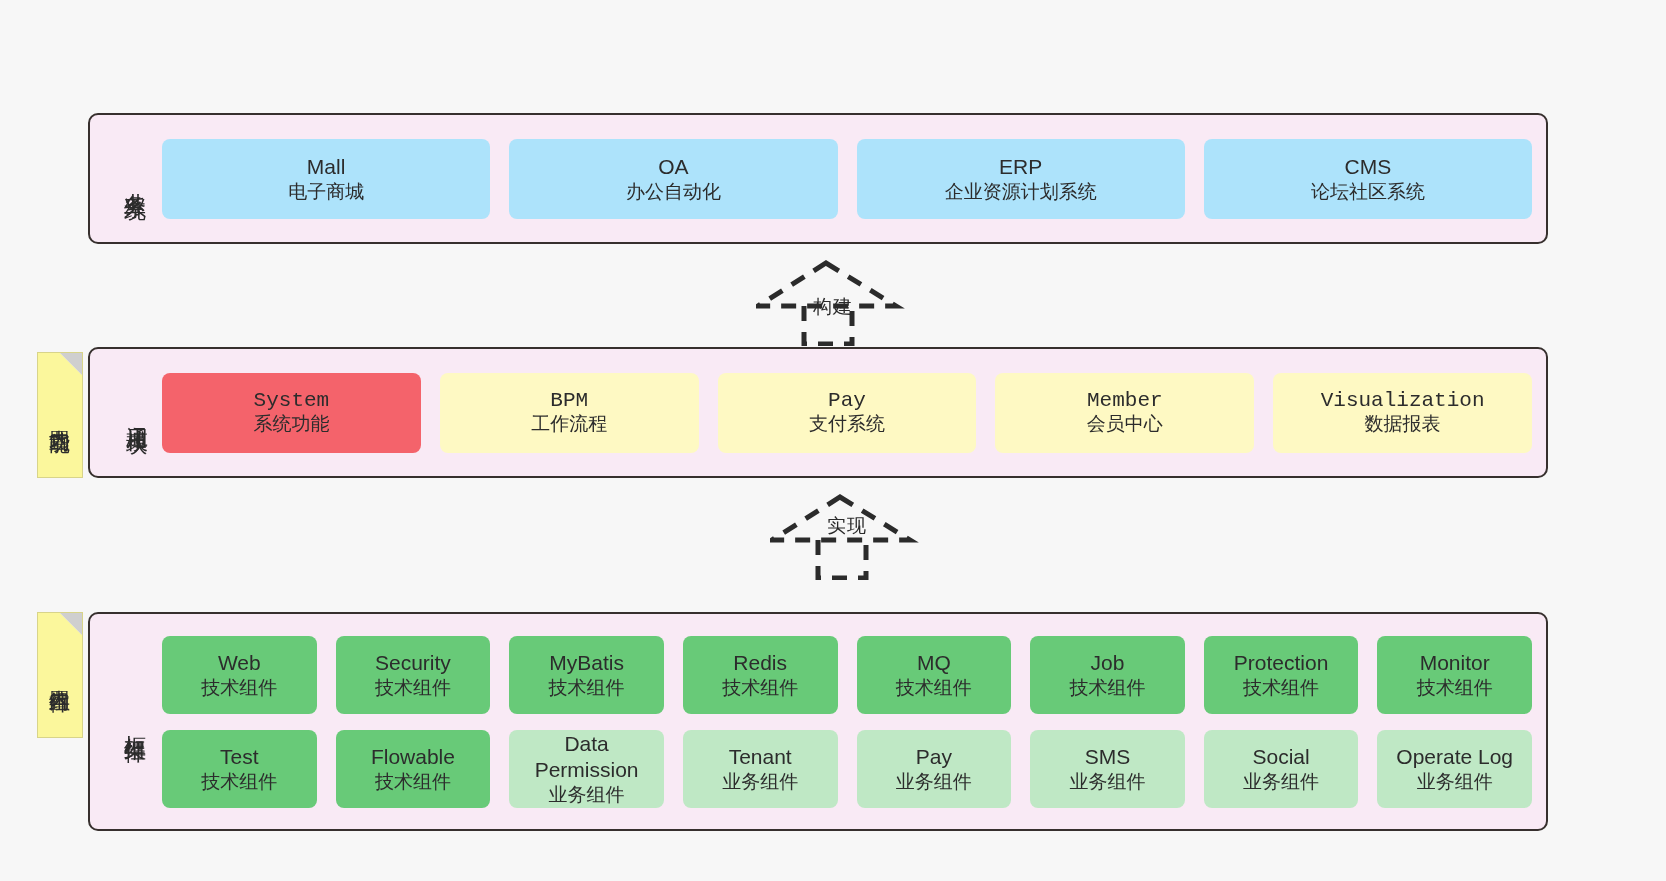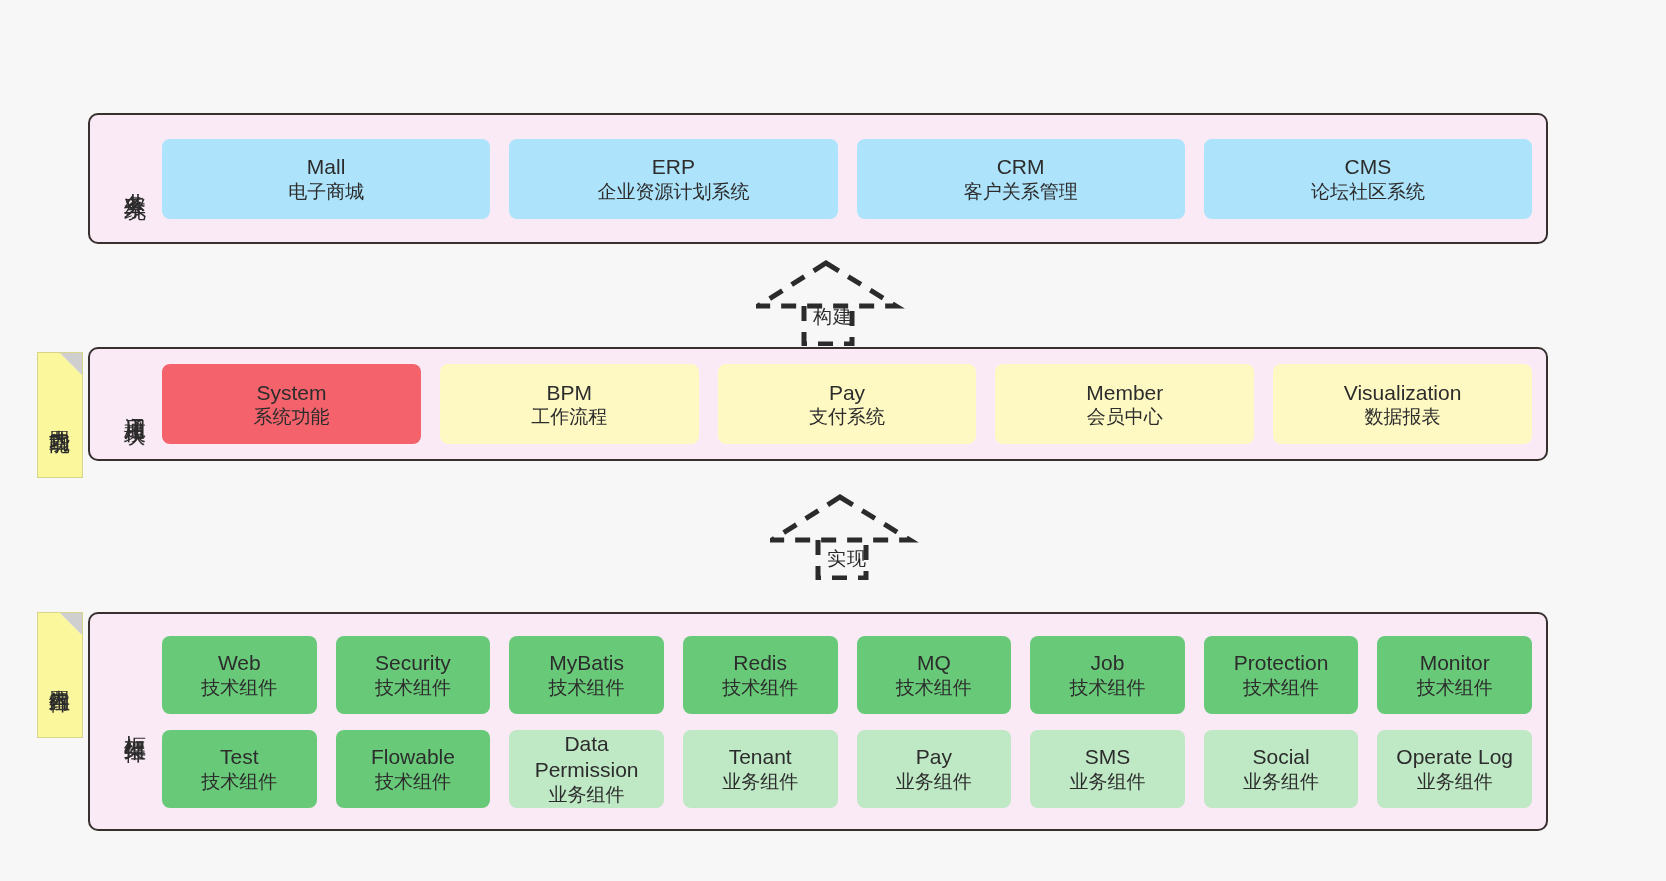--- a/index.html
+++ b/index.html
@@ -124,45 +124,45 @@
   <div class="layer" id="layer-business" style="left:88px; top:113px; width:1460px; height:131px;">
     <div class="layer-title">业务系统</div>
     <div class="layer-body">
       <div class="row" style="height:80px;">
 
         <div class="card c-blue">
           <span class="en">Mall</span>
           <span class="cn">电子商城</span>
         </div>
         <div class="card c-blue">
+          <span class="en">OA</span>
+          <span class="cn">办公自动化</span>
+        </div>
+        <div class="card c-blue">
           <span class="en">ERP</span>
           <span class="cn">企业资源计划系统</span>
-        </div>
-        <div class="card c-blue">
-          <span class="en">CRM</span>
-          <span class="cn">客户关系管理</span>
         </div>
         <div class="card c-blue">
           <span class="en">CMS</span>
           <span class="cn">论坛社区系统</span>
         </div>
 
       </div>
     </div>
   </div>
 
   <svg class="uml-arrow" style="left:756px; top:258px; width:150px; height:88px;" viewBox="0 0 150 88" xmlns="http://www.w3.org/2000/svg">
     <polygon points="70,5 140,48 2,48" fill="none" stroke="#2b2b2b" stroke-width="5" stroke-dasharray="15,11" stroke-linecap="butt"></polygon>
     <path d="M48,48 L48,86 L96,86 L96,48" fill="none" stroke="#2b2b2b" stroke-width="5" stroke-dasharray="15,11" stroke-linecap="butt"></path>
   </svg>
-  <div class="uml-label" style="left:813px; top:304px;">构建</div>
+  <div class="uml-label" style="left:813px; top:294px;">构建</div>
 
   <div class="note" style="left:37px; top:352px; width:46px; height:126px;">内置功能</div>
 
-  <div class="layer" id="layer-common" style="left:88px; top:347px; width:1460px; height:114px;">
+  <div class="layer" id="layer-common" style="left:88px; top:347px; width:1460px; height:131px;font-family:Liberation Mono, monospace;">
     <div class="layer-title">通用模块</div>
     <div class="layer-body">
       <div class="row" style="height:80px;">
 
         <div class="card c-red">
           <span class="en">System</span>
           <span class="cn">系统功能</span>
         </div>
         <div class="card c-pink">
           <span class="en">BPM</span>
@@ -182,21 +182,21 @@
         </div>
 
       </div>
     </div>
   </div>
 
   <svg class="uml-arrow" style="left:770px; top:492px; width:150px; height:88px;" viewBox="0 0 150 88" xmlns="http://www.w3.org/2000/svg">
     <polygon points="70,5 140,48 2,48" fill="none" stroke="#2b2b2b" stroke-width="5" stroke-dasharray="15,11" stroke-linecap="butt"></polygon>
     <path d="M48,48 L48,86 L96,86 L96,48" fill="none" stroke="#2b2b2b" stroke-width="5" stroke-dasharray="15,11" stroke-linecap="butt"></path>
   </svg>
-  <div class="uml-label" style="left:827px; top:546px;">实现</div>
+  <div class="uml-label" style="left:827px; top:513px;">实现</div>
 
   <div class="note" style="left:37px; top:612px; width:46px; height:126px;">内置组件</div>
 
   <div class="layer" id="layer-framework" style="left:88px; top:612px; width:1460px; height:219px;">
     <div class="layer-title">框架组件</div>
     <div class="layer-body">
 
       <div class="row" style="height:78px;">
         <div class="card c-green">
           <span class="en">Web</span>

